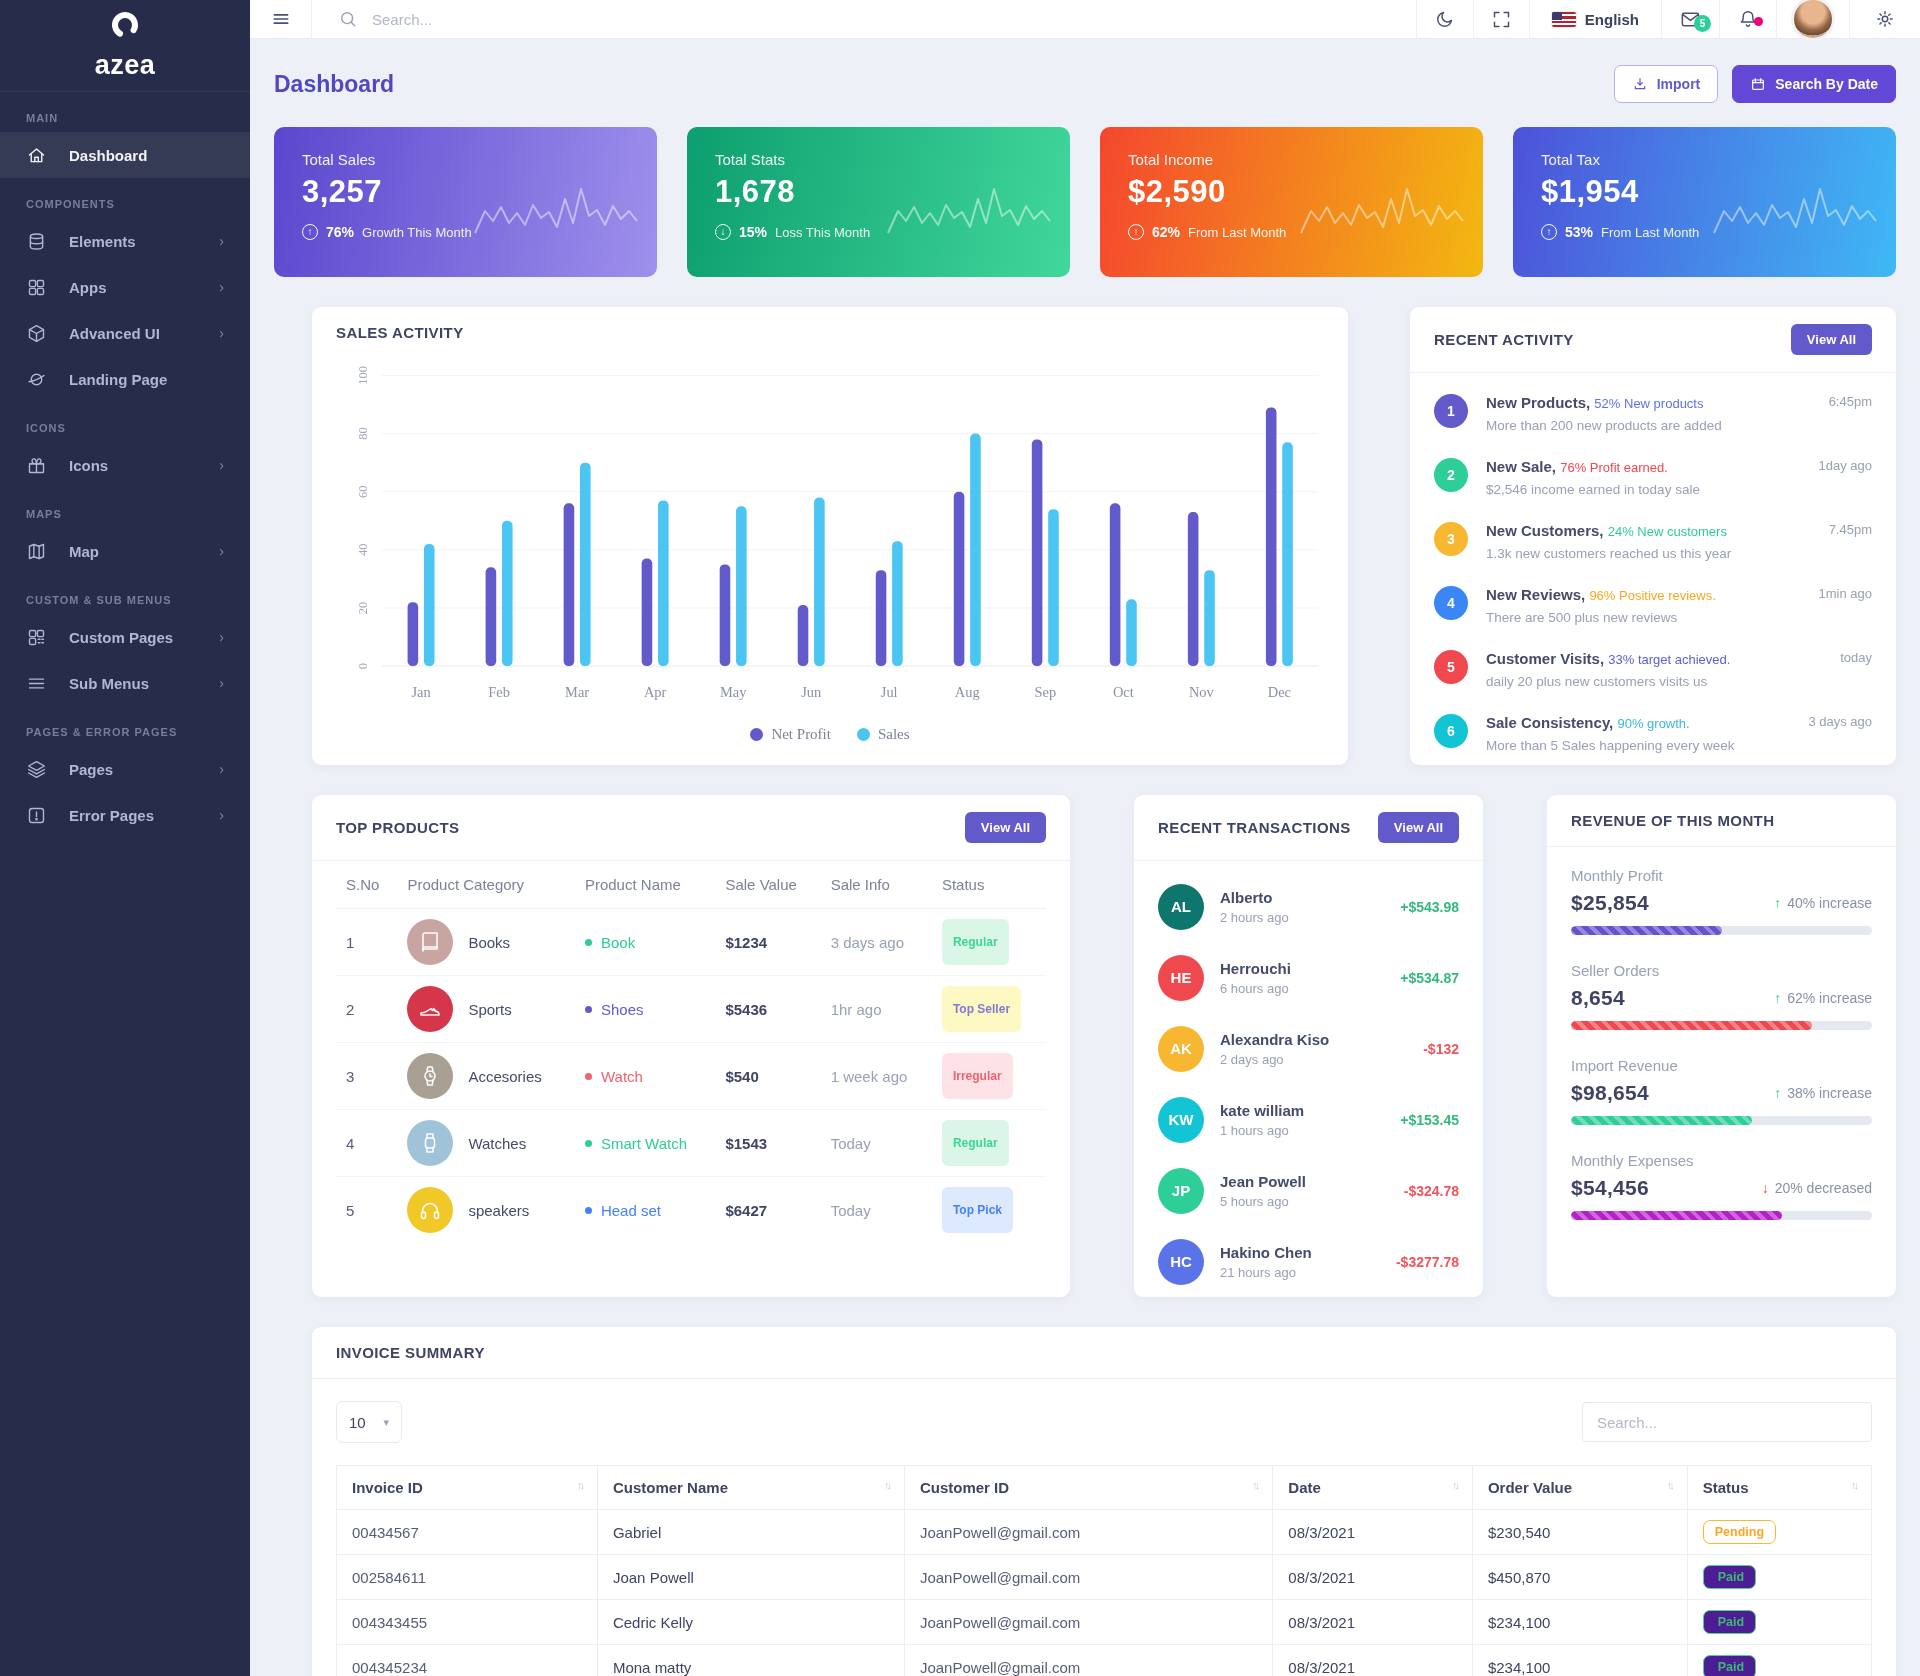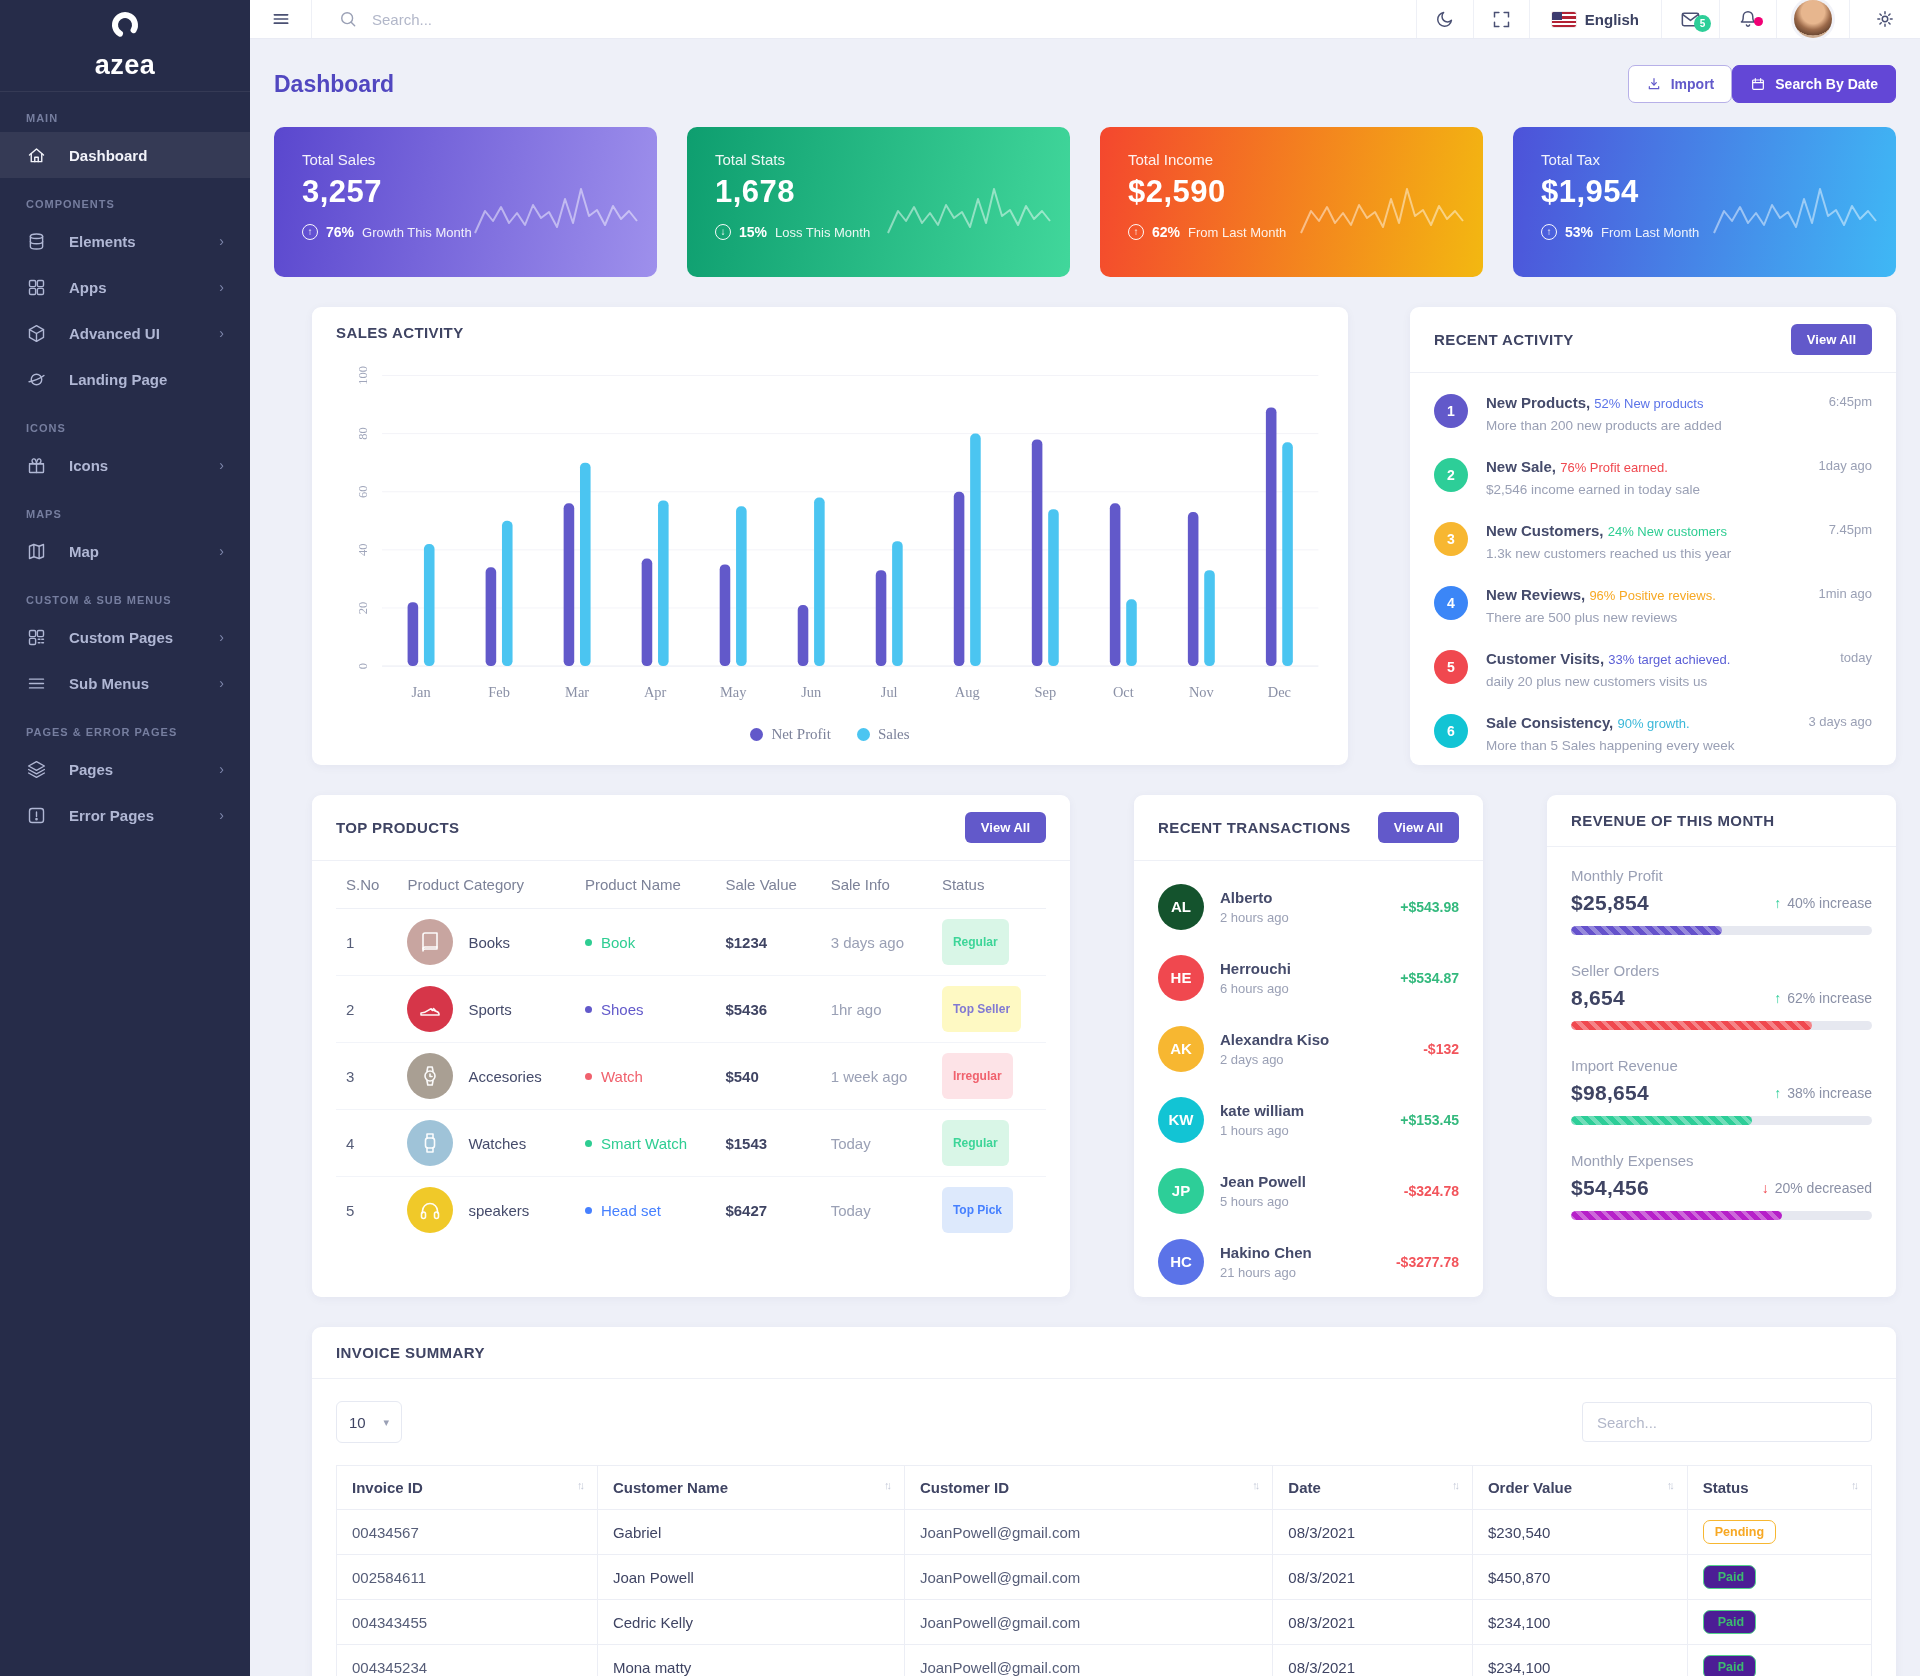--- a/index.html
+++ b/index.html
@@ -33,21 +33,21 @@
   .lang-label { font-size:15px; font-weight:700; color:#3b4161; margin-left:9px; }
   .badge-dot { position:absolute; top:15px; right:8px; width:17px; height:17px; border-radius:50%; background:#2dce98; color:#fff; font-size:10px; font-weight:700; display:flex; align-items:center; justify-content:center; }
   .bell-dot { position:absolute; top:17px; right:13px; width:9px; height:9px; border-radius:50%; background:#f10075; }
   .avatar { width:38px; height:38px; border-radius:50%;
             background:radial-gradient(circle at 50% 32%, #e7b68e 0 36%, #9c6a4a 55%, #6e4a34 72%, #caa98e 73%); box-shadow:0 0 0 3px #f1f2f8; }
 
   
   .content { flex:1; padding:26px 24px 0; }
   .page-head { display:flex; align-items:center; justify-content:space-between; margin-bottom:24px; }
   .page-title { font-size:23px; font-weight:700; color:#5147c0; }
-  .pg-actions { display:flex; }
+  .pg-actions { display:flex; gap:14px; }
   .btn { display:flex; align-items:center; gap:9px; font-size:14px; font-weight:600; border-radius:7px; padding:10px 17px; cursor:pointer; }
   .btn .icn { width:16px; height:16px; }
   .btn-outline { background:#fff; color:#6259ca; border:1px solid #b7b0e8; }
   .btn-primary { background:#6347d6; color:#fff; border:1px solid #6347d6; }
 
   .cards { display:grid; grid-template-columns:repeat(4,1fr); gap:30px; }
   .scard { height:150px; border-radius:10px; padding:24px 28px; color:#fff; position:relative; overflow:hidden; }
   .scard.g1 { background:linear-gradient(100deg,#5a47ce,#9e90ec); }
   .scard.g2 { background:linear-gradient(100deg,#0e9e6f,#41d79b); }
   .scard.g3 { background:linear-gradient(100deg,#f4472e,#f3b811); }
@@ -685,21 +685,21 @@
           </div>
       </div>
 
       <div class="card">
         <div class="card-head bordered">
           <div class="card-title">RECENT TRANSACTIONS</div>
           <div class="view-all">View All</div>
         </div>
         <div id="rt-list" style="padding-top:10px;">
   <div class="rt-item">
-    <div class="rt-av" style="background:#14532d">AL</div>
+    <div class="rt-av" style="background:#0f766e">AL</div>
     <div class="rt-body">
       <div class="rt-name">Alberto</div>
       <div class="rt-time">2 hours ago</div>
     </div>
     <div class="rt-amt amt-green">+$543.98</div>
   </div>
   <div class="rt-item">
     <div class="rt-av" style="background:#f0484f">HE</div>
     <div class="rt-body">
       <div class="rt-name">Herrouchi</div>

